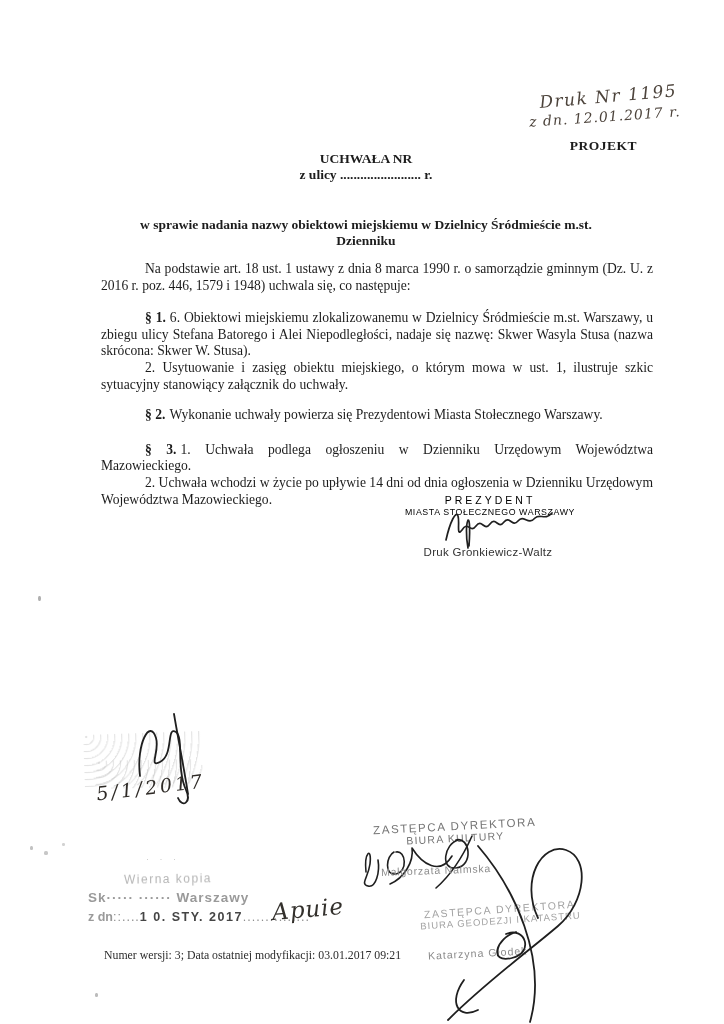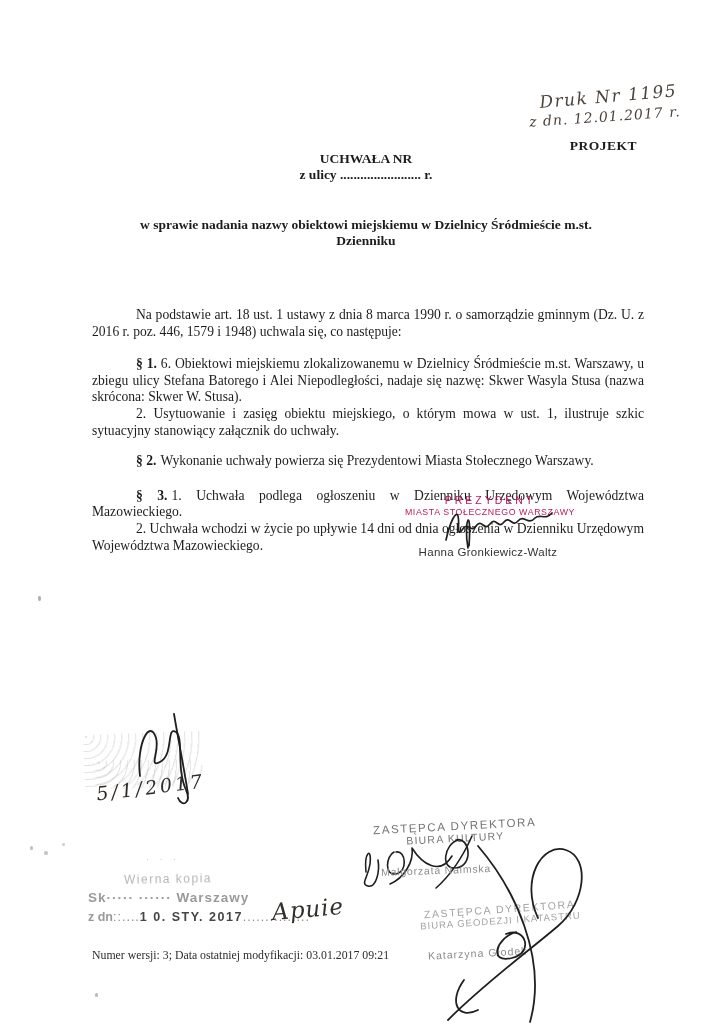--- a/index.html
+++ b/index.html
@@ -11,30 +11,30 @@
   .hw{font-family:"DejaVu Serif",serif;font-style:italic;color:#4d443c;}
   .hw-note{position:absolute;left:540px;top:86px;transform:rotate(-5deg);line-height:20px;}
   .hw-note .l1{font-size:17px;letter-spacing:1.5px;}
   .hw-note .l2{font-size:14px;letter-spacing:1px;margin-left:-12px;transform:rotate(1deg);}
   
   .projekt{position:absolute;left:0;top:138px;width:637px;text-align:right;font-weight:bold;font-size:13.5px;letter-spacing:.5px;}
   
   .title{position:absolute;left:90px;top:151px;width:552px;text-align:center;font-weight:bold;font-size:13.5px;line-height:15.5px;}
   .subject{position:absolute;left:90px;top:217px;width:552px;text-align:center;font-weight:bold;font-size:13.5px;line-height:16px;}
   
-  .body{position:absolute;left:92px;top:261px;width:552px;font-size:13.6px;line-height:16.6px;text-align:justify;margin-top:46px;}
+  .body{position:absolute;left:101px;top:261px;width:552px;font-size:13.6px;line-height:16.6px;text-align:justify;}
   .para{margin:0;}
   .indent{text-indent:44px;}
   .gap16{margin-top:16px;}
   .gap14{margin-top:14px;}
   .gap18{margin-top:18px;}
   b.marker{margin-right:4px;}
   
   .stamp{font-family:"Liberation Sans","DejaVu Sans",sans-serif;}
-  .pres{position:absolute;left:396px;top:494px;width:188px;text-align:center;color:#be185d;}
+  .pres{position:absolute;left:396px;top:494px;width:188px;text-align:center;color:#000000;}
   .pres .t1{font-size:10.5px;letter-spacing:3px;}
   .pres .t2{font-size:8.8px;letter-spacing:.6px;margin-top:1px;}
   .pres-name{position:absolute;left:404px;top:546px;width:168px;text-align:center;font-family:"Liberation Sans","DejaVu Sans",sans-serif;font-size:11.5px;color:#333;letter-spacing:.3px;}
   svg.sig{position:absolute;fill:none;stroke:#1f1f1f;stroke-linecap:round;stroke-linejoin:round;}
   
   .hw-date{position:absolute;left:96px;top:776px;transform:rotate(-7deg);font-size:19px;letter-spacing:3px;color:#2e2a26;}
   .smudge{position:absolute;opacity:.4;filter:blur(.5px);
     background:repeating-radial-gradient(circle at 3px 2px,#b9b9b9 0 .7px,transparent 1.6px 7px);}
   
   .kult{position:absolute;left:360px;top:820px;width:190px;text-align:center;color:#757575;transform:rotate(-3deg);}
@@ -50,21 +50,21 @@
   .recv{position:absolute;left:88px;top:852px;width:270px;font-family:"Liberation Sans","DejaVu Sans",sans-serif;}
   .recv .r0{position:absolute;left:58px;top:2px;font-size:9px;color:#c9c9c9;letter-spacing:4px;}
   .recv .r1{position:absolute;left:36px;top:20px;font-size:12px;color:#b5b5b5;letter-spacing:1.5px;transform:rotate(-1deg);filter:blur(.4px);}
   .recv .r2{position:absolute;left:0px;top:38px;font-size:13.5px;font-weight:bold;color:#9a9a9a;letter-spacing:1px;filter:blur(.3px);}
   .recv .r3{position:absolute;left:0px;top:58px;font-size:12.5px;color:#8f8f8f;white-space:nowrap;}
   .recv .r3 .pre{font-weight:bold;color:#9a9a9a;filter:blur(.3px);}
   .recv .r3 .date{font-weight:bold;color:#454545;letter-spacing:1.5px;font-size:12.5px;margin-top:20px;}
   .recv .r3 .dots{color:#8f8f8f;letter-spacing:1px;}
   .hw-initial{position:absolute;left:272px;top:896px;transform:rotate(-5deg);font-size:23px;letter-spacing:1px;color:#33302c;}
   
-  .footer{position:absolute;left:92px;top:948px;font-size:11.8px;color:#2c2c2c;}
+  .footer{position:absolute;left:104px;top:948px;font-size:11.8px;color:#2c2c2c;}
   
   .speck{position:absolute;background:#8f8f8f;border-radius:40%;}
 </style>
 </head>
 <body>
 
 <div class="page">
 
   <div class="hw hw-note">
     <div class="l1">Druk Nr 1195</div>
@@ -93,21 +93,21 @@
   </div>
 
   <div class="stamp pres">
     <div class="t1">PREZYDENT</div>
     <div class="t2">MIASTA STOŁECZNEGO WARSZAWY</div>
   </div>
   <svg class="sig" style="left:436px;top:500px;" width="126" height="50" viewBox="0 0 126 50" stroke-width="1.7">
     <path d="M10 40 C14 22 20 10 22 16 C24 22 20 38 26 30 C32 20 34 34 40 26 C46 18 48 32 54 24 C60 16 62 30 68 22 C74 15 76 28 82 21 C88 14 92 26 99 18 C104 13 109 21 116 13"></path>
     <path d="M32 48 C27 22 36 2 33 46"></path>
   </svg>
-  <div class="pres-name">Hanna Gronkiewicz-Waltz</div>
+  <div class="pres-name">Druk Gronkiewicz-Waltz</div>
 
   <div class="speck" style="left:38px;top:596px;width:3px;height:5px;opacity:.7;"></div>
 
   <div class="smudge" style="left:84px;top:733px;width:118px;height:52px;transform:rotate(-2deg);"></div>
   <div class="smudge" style="left:96px;top:760px;width:96px;height:28px;transform:rotate(-1deg);"></div>
   <svg class="sig" style="left:104px;top:698px;" width="176" height="112" viewBox="0 0 176 112" stroke-width="1.8">
     <path d="M36 78 C32 46 46 20 52 40 C56 54 44 70 56 64 C70 57 62 28 72 34 C80 40 72 70 82 92 C88 105 78 110 74 100"></path>
     <path d="M70 16 C74 40 80 70 84 96"></path>
   </svg>
   <div class="hw hw-date">5/1/2017</div>

